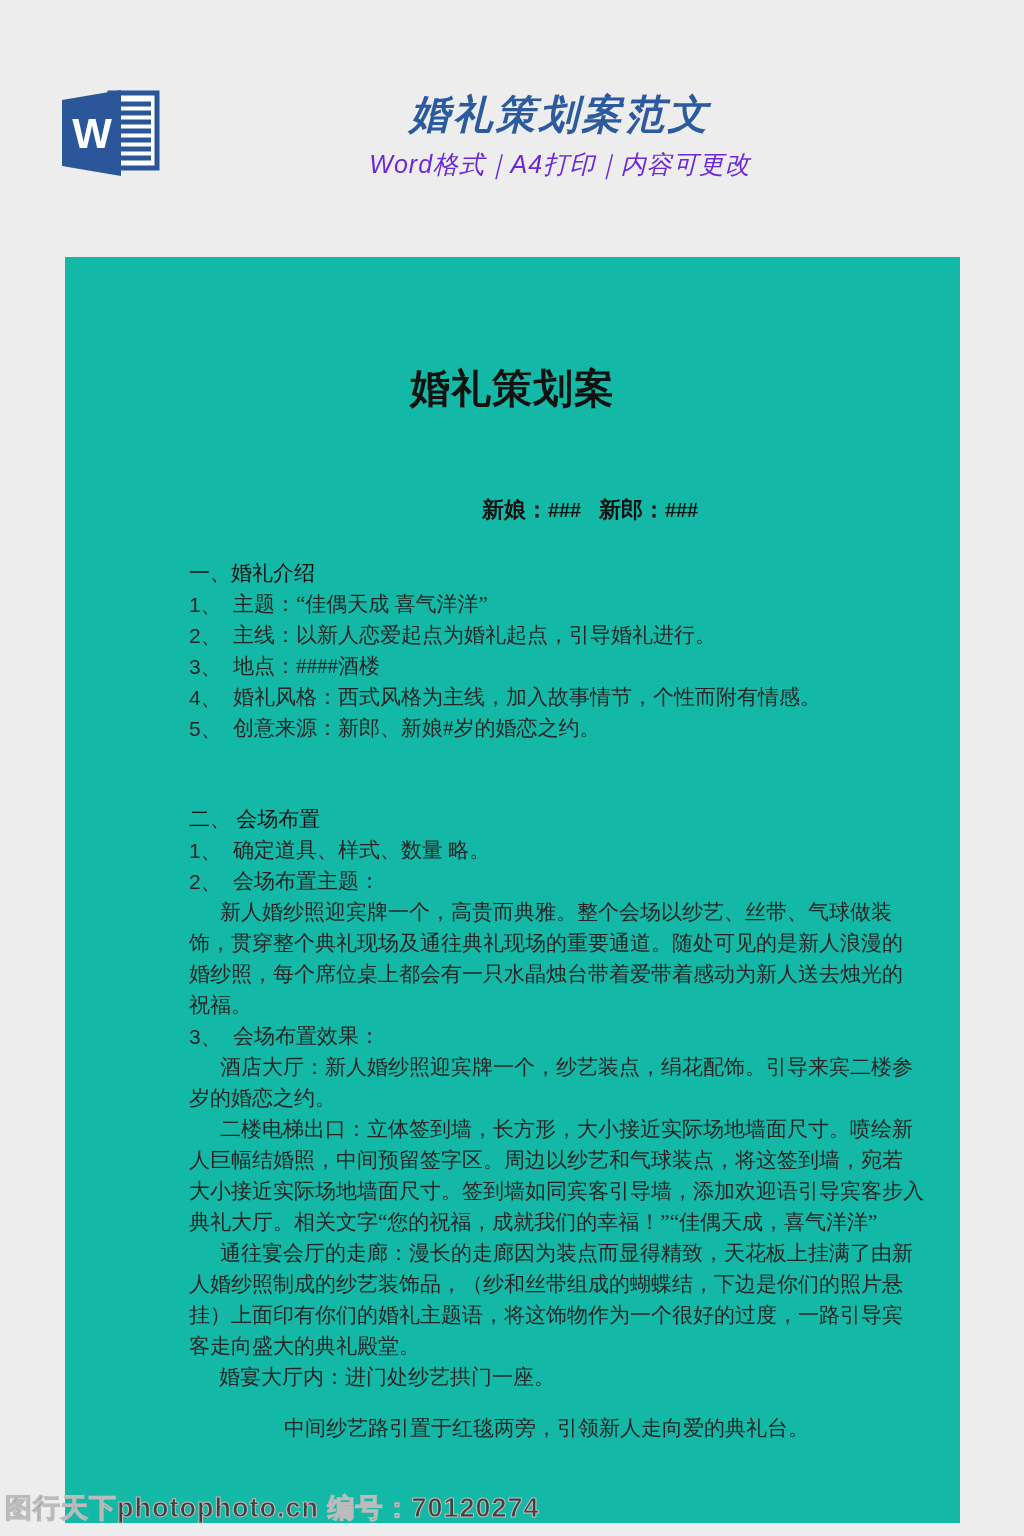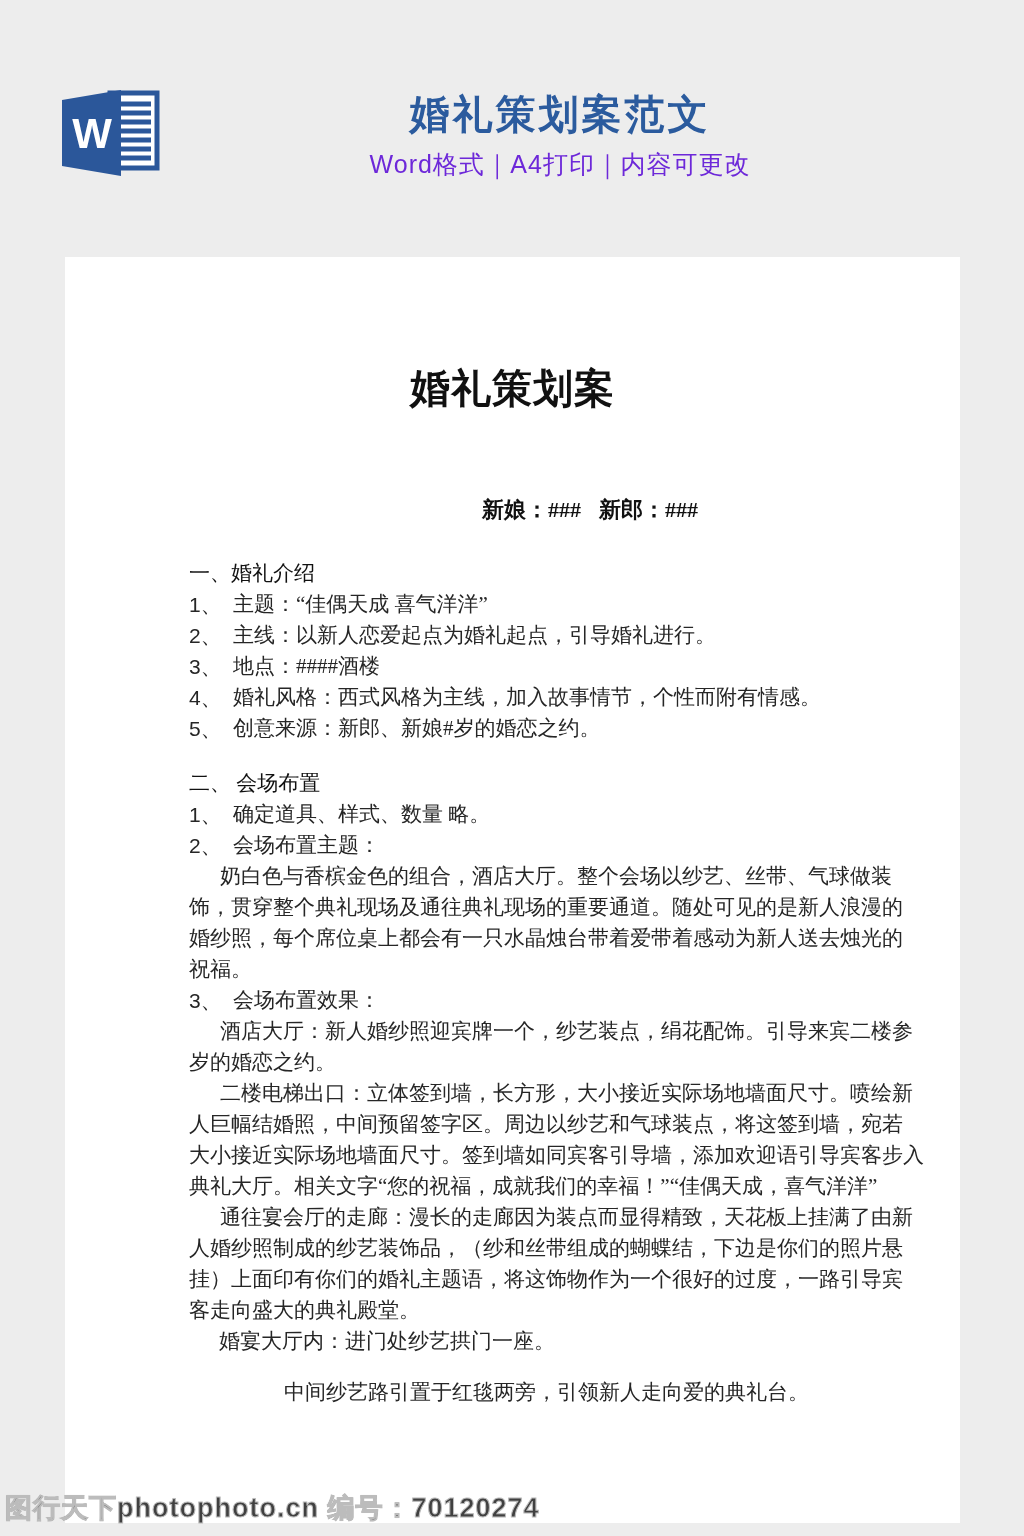--- a/index.html
+++ b/index.html
@@ -8,36 +8,36 @@
     background:#ededed;
     position:relative;
     overflow:hidden;
     font-family:"Liberation Serif","DejaVu Serif",serif;
     color:#222;
   }
   
   .header{position:absolute;left:0;top:0;width:1024px;height:257px;}
   .word-icon{position:absolute;left:62px;top:86px;width:102px;height:94px;}
   .header-text{position:absolute;left:96px;top:90px;width:928px;text-align:center;
-    font-family:"Liberation Sans","DejaVu Sans",sans-serif;}
+    font-family:"Liberation Sans","DejaVu Sans",sans-serif;font-style:italic;}
   .tpl-title{font-size:40px;font-weight:bold;color:#2b5b9e;letter-spacing:3px;line-height:48px;}
   .tpl-subtitle{font-size:25px;color:#6d28d9;margin-top:10px;letter-spacing:1px;}
   
   .page{
     position:absolute;left:65px;top:257px;width:895px;height:1266px;
-    background:#ffffff;
+    background:#14b8a6;
   }
   .doc-title{position:absolute;left:0;top:104px;width:100%;text-align:center;
     font-size:40px;font-weight:bold;color:#111;letter-spacing:1px;}
   .names-line{position:absolute;left:417px;top:238px;display:flex;gap:18px;
     font-size:22px;font-weight:bold;color:#111;white-space:nowrap;}
   .doc-body{position:absolute;left:124px;top:301px;width:648px;
     font-size:21px;line-height:31px;color:#262626;}
   .heading{font-weight:normal;color:#111;}
-  .gap-before{margin-top:24px;}
+  .gap-before{margin-top:60px;}
   .item{display:flex;}
   .item .num{flex:none;width:44px;font-family:"Liberation Sans","DejaVu Sans",sans-serif;}
   .pline{white-space:nowrap;}
   .indent1{padding-left:31px;}
   .indent-mid{padding-left:30px;}
   .indent-deep{padding-left:95px;margin-top:20px;}
   
   .watermark{
     position:absolute;left:5px;top:1490px;
     font-family:"Liberation Sans","DejaVu Sans",sans-serif;
@@ -109,21 +109,21 @@
     <div class="item">
       <span class="num">1、</span>
       <span>确定道具、样式、数量 略。</span>
     </div>
     <div class="item">
       <span class="num">2、</span>
       <span>会场布置主题：</span>
     </div>
 
     <div class="para">
-      <div class="pline indent1">奶白色与香槟金色的组合，酒店大厅。整个会场以纱艺、丝带、气球做装</div>
+      <div class="pline indent1">新人婚纱照迎宾牌一个，高贵而典雅。整个会场以纱艺、丝带、气球做装</div>
       <div class="pline">饰，贯穿整个典礼现场及通往典礼现场的重要通道。随处可见的是新人浪漫的</div>
       <div class="pline">婚纱照，每个席位桌上都会有一只水晶烛台带着爱带着感动为新人送去烛光的</div>
       <div class="pline">祝福。</div>
     </div>
 
     <div class="item">
       <span class="num">3、</span>
       <span>会场布置效果：</span>
     </div>
 

